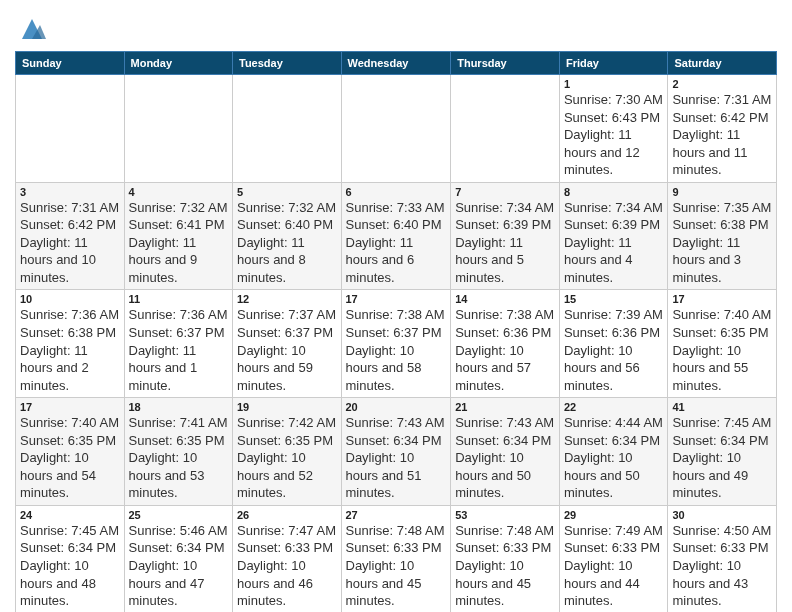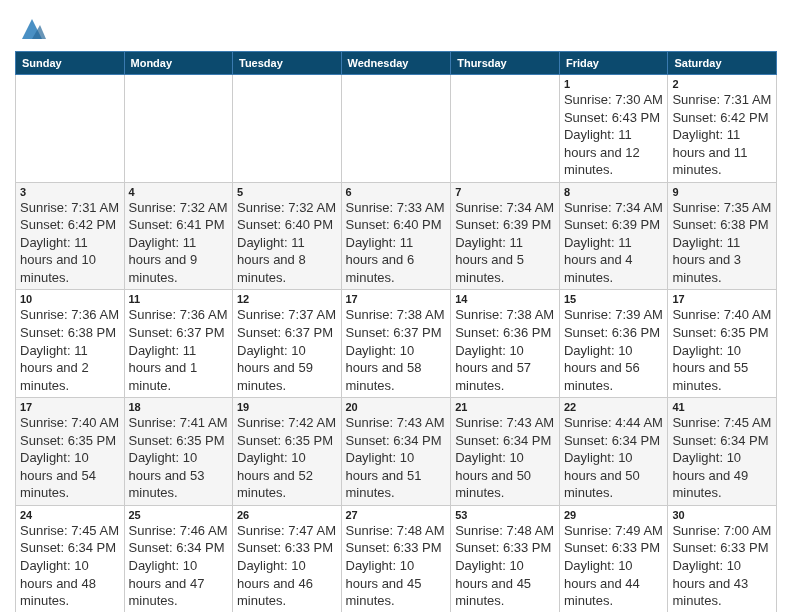--- a/index.html
+++ b/index.html
@@ -284,21 +284,21 @@
         </tr>
         <tr>
           <td>
             <span class="day-number">24</span>
             <div class="day-info">Sunrise: 7:45 AM
 Sunset: 6:34 PM
 Daylight: 10 hours and 48 minutes.</div>
           </td>
           <td>
             <span class="day-number">25</span>
-            <div class="day-info">Sunrise: 7:46 AM
+            <div class="day-info">Sunrise: 5:46 AM
 Sunset: 6:34 PM
 Daylight: 10 hours and 47 minutes.</div>
           </td>
           <td>
             <span class="day-number">26</span>
             <div class="day-info">Sunrise: 7:47 AM
 Sunset: 6:33 PM
 Daylight: 10 hours and 46 minutes.</div>
           </td>
           <td>
@@ -314,20 +314,20 @@
 Daylight: 10 hours and 45 minutes.</div>
           </td>
           <td>
             <span class="day-number">29</span>
             <div class="day-info">Sunrise: 7:49 AM
 Sunset: 6:33 PM
 Daylight: 10 hours and 44 minutes.</div>
           </td>
           <td>
             <span class="day-number">30</span>
-            <div class="day-info">Sunrise: 7:00 AM
+            <div class="day-info">Sunrise: 4:50 AM
 Sunset: 6:33 PM
 Daylight: 10 hours and 43 minutes.</div>
           </td>
         </tr>
       </tbody>
   </table>
 </div>
 
 </body></html>

